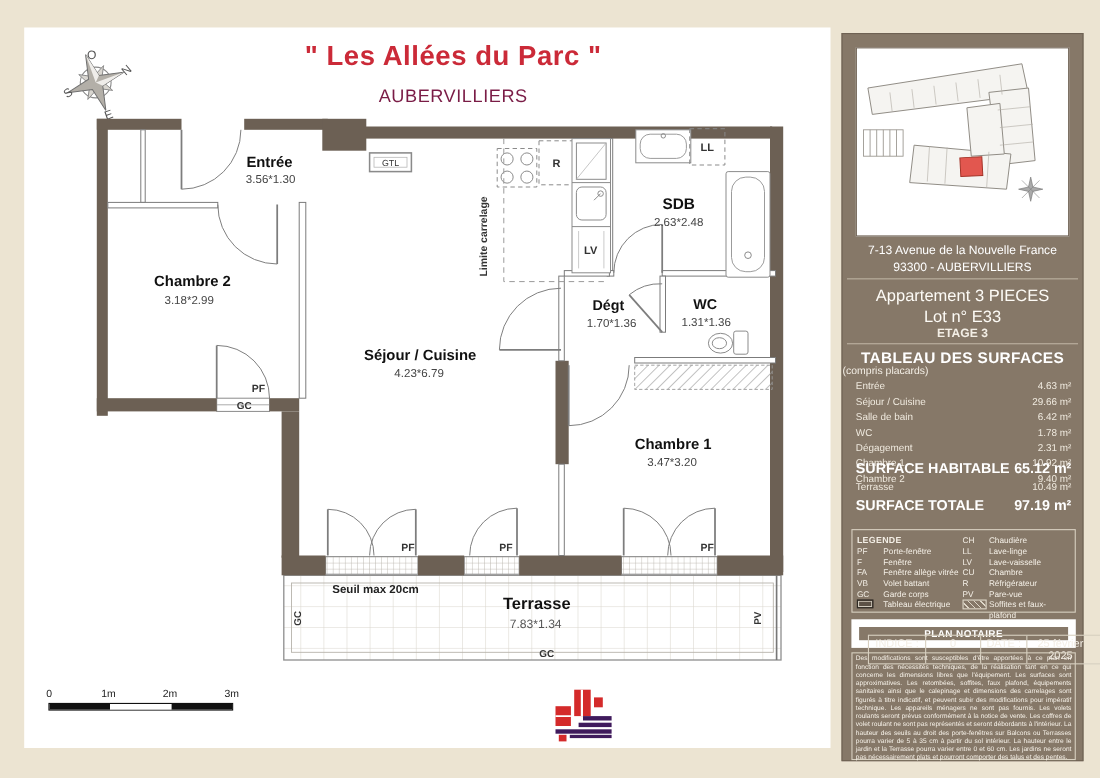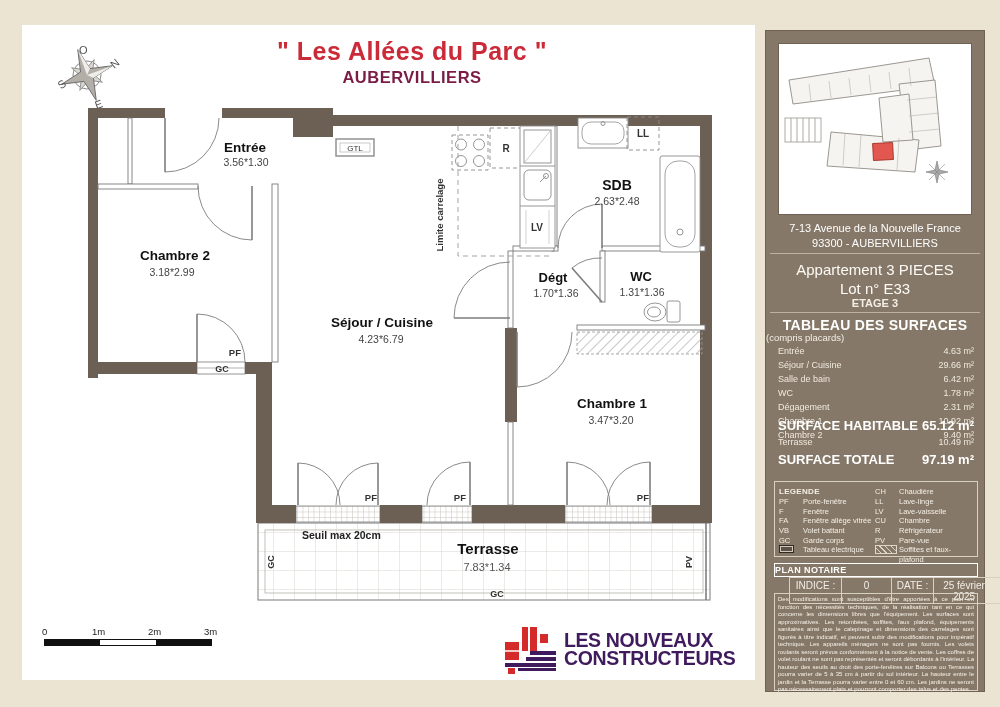--- a/index.html
+++ b/index.html
@@ -1,39 +1,39 @@
 <!DOCTYPE html>
 <html><head>
 <meta charset="utf-8">
 <style>
   html,body{margin:0;padding:0;}
   body{width:1000px;height:707px;position:relative;background:#ece4d2;font-family:"Liberation Sans",sans-serif;overflow:hidden;}
   .sheet{position:absolute;left:22px;top:25px;width:733px;height:655px;background:#ffffff;}
   .title-block{position:absolute;left:150px;top:12px;width:480px;text-align:center;}
   .title-project{color:#cb2a38;font-size:25px;font-weight:600;letter-spacing:.5px;}
-  .title-city{color:#7a1c46;font-size:16.5px;font-weight:bold;letter-spacing:.5px;margin-top:2px;}
+  .title-city{color:#7a1c46;font-size:16.5px;font-weight:normal;letter-spacing:.5px;margin-top:13px;}
   svg text{font-family:"Liberation Sans",sans-serif;}
   .panel{position:absolute;left:765px;top:30px;width:220px;height:662px;background:#867868;border:1px solid #6f6254;box-sizing:border-box;color:#f3eee5;}
   .siteplan-box{position:absolute;left:12px;top:12px;width:194px;height:172px;background:#fff;border:1px solid #6f6254;box-sizing:border-box;}
   .address{position:absolute;left:0;top:190px;width:100%;text-align:center;font-size:11px;font-weight:normal;line-height:1.35;color:#fff;}
   .sec-line{position:absolute;left:4px;width:210px;border-top:1px solid #bdb2a2;}
   .apt{position:absolute;left:0;top:230px;width:100%;text-align:center;font-size:15px;line-height:1.25;color:#fdfbf6;}
   .etage{position:absolute;left:0;top:266px;width:100%;text-align:center;font-size:11px;font-weight:bold;}
   .tabh{position:absolute;left:0;top:286px;width:100%;text-align:center;font-size:14px;font-weight:bold;letter-spacing:.3px;color:#fff;}
   .tabsub{position:absolute;left:0;top:301px;width:100%;text-align:left;font-size:9.5px;}
   .rows{position:absolute;left:12px;top:315px;width:196px;font-size:9px;}
   .srow{display:flex;justify-content:space-between;line-height:1.3;margin-bottom:2.4px;color:#efe9de;}
   .bigrow{position:absolute;left:12px;width:196px;display:flex;justify-content:space-between;font-weight:bold;font-size:13px;color:#fff;}
   .smallrow{position:absolute;left:12px;width:196px;display:flex;justify-content:space-between;font-size:9px;color:#efe9de;}
   .legend{position:absolute;left:8px;top:450px;width:204px;height:76px;border:1px solid #d8d0c0;box-sizing:border-box;padding:5px 4px;font-size:7.5px;}
   .lgrid{display:grid;grid-template-columns:24px 72px 24px 76px;line-height:1.28;}
   .lhead{font-weight:bold;font-size:8px;letter-spacing:.3px;}
   .gtl-chip{display:inline-block;width:13px;height:6px;background:#5c5146;border:1px solid #2f2a24;box-shadow:inset 0 0 0 1px #cfc8bb;}
   .hatch-chip{display:inline-block;width:20px;height:7px;border:1px solid #ded7c8;background:repeating-linear-gradient(45deg,transparent 0 3px,#ded7c8 3px 4px);}
-  .notaire{position:absolute;left:8px;top:532px;width:204px;border:1px solid #ffffff;box-sizing:border-box;font-size:9px;font-weight:bold;padding:1px 0;letter-spacing:.4px;color:#fff;}
+  .notaire{position:absolute;left:8px;top:532px;width:204px;border:7px solid #ffffff;box-sizing:border-box;text-align:center;font-size:9px;font-weight:bold;padding:1px 0;letter-spacing:.4px;color:#fff;}
   .indice{position:absolute;left:23px;top:546px;width:218px;display:grid;grid-template-columns:52px 50px 42px 60px;border:1px solid #d8d0c0;box-sizing:border-box;font-size:10px;}
   .indice>div{padding:1.5px 2px;text-align:center;border-right:1px solid #d8d0c0;}
   .indice>div:last-child{border-right:none;}
   .disclaimer{position:absolute;left:8px;top:562px;width:204px;height:98px;border:1px solid #d8d0c0;box-sizing:border-box;padding:2px 3px;font-size:6px;line-height:1.25;text-align:justify;color:#f6f1e8;}
   .scalebar{position:absolute;left:20px;top:601px;width:180px;height:26px;}
   .scalebar .lab{position:absolute;top:0;font-size:9.5px;color:#222;}
   .scalebar .bar{position:absolute;top:13px;left:2px;width:168px;height:7px;border:1px solid #111;box-sizing:border-box;display:flex;}
   .scalebar .seg{flex:1;}
   .logo{position:absolute;left:478px;top:597px;width:255px;height:56px;display:flex;align-items:center;}
   .logo-text{margin-left:6px;color:#3f1a5c;font-weight:bold;font-size:19.5px;line-height:.92;letter-spacing:-0.4px;}
@@ -242,24 +242,20 @@
         <line x1="29" y1="2" x2="29" y2="26" stroke="#fff" stroke-width="2"></line>
       <rect x="5" y="17" width="14" height="18" fill="#d42a2a"></rect>
         <line x1="5" y1="26" x2="19" y2="26" stroke="#fff" stroke-width="1.5"></line>
       <rect x="40" y="9" width="8" height="9" fill="#d42a2a"></rect>
       <rect x="30" y="26" width="26" height="4" fill="#3f1a5c"></rect>
       <rect x="26" y="32" width="30" height="4" fill="#3f1a5c"></rect>
       <rect x="5" y="38" width="51" height="4" fill="#3f1a5c"></rect>
       <rect x="8" y="43" width="7" height="6" fill="#d42a2a"></rect>
       <rect x="18" y="43" width="38" height="3" fill="#3f1a5c"></rect>
     </svg>
-    <div class="logo-text">
-      <div>LES NOUVEAUX</div>
-      <div>CONSTRUCTEURS</div>
-    </div>
   </div>
 </div>
 
 <div class="panel">
 
   <div class="siteplan-box">
     <svg width="192" height="170" viewBox="0 0 192 170">
       <g fill="#f5f4f1" stroke="#908c85" stroke-width="0.9">
         <polygon points="10,36 150,14 156,42 14,60"></polygon>
         <polygon points="120,40 156,36 162,102 128,106"></polygon>

